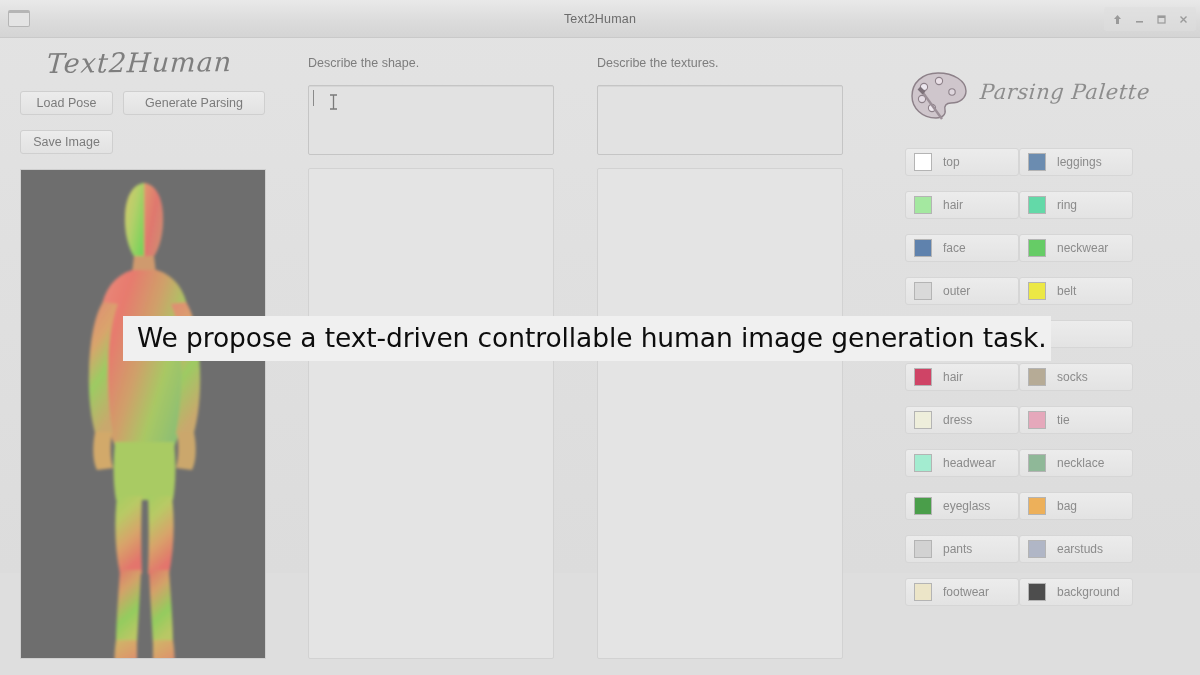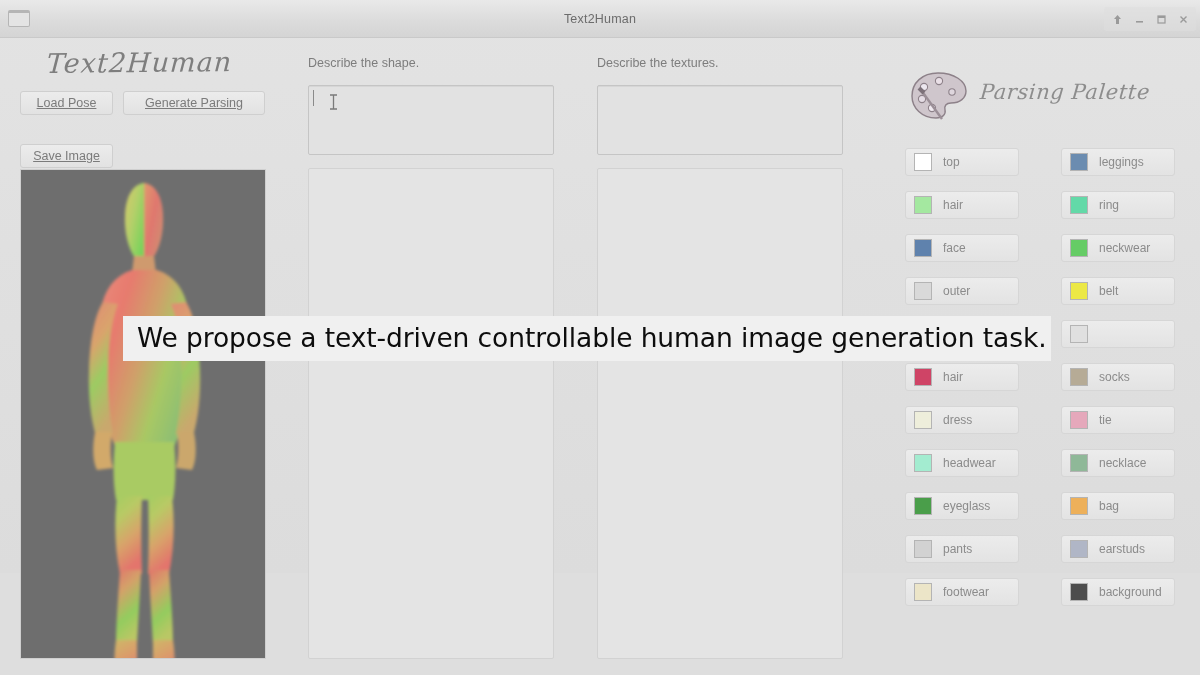--- a/index.html
+++ b/index.html
@@ -42,42 +42,41 @@
   }
   .win-btn svg { display:block; }
 
   
   .gbtn {
     background: linear-gradient(180deg,#ececec 0%,#e2e2e2 100%);
     border:1px solid #cfcfcf; border-radius:3px;
     color:#7b7b7b; font-size:12.5px;
     display:flex; align-items:center; justify-content:center;
     text-align:center;
-    text-decoration:underline;
   }
   .field {
     background:#e2e2e2; border:1px solid #c5c5c5; border-radius:2px;
     box-shadow: inset 0 1px 0 #d6d6d6;
   }
   .panel {
     background:#e4e4e4; border:1px solid #d2d2d2; border-radius:2px;
   }
   .section-label { font-size:12.5px; color:#7d7d7d; }
 
   
   .brand {
     position:absolute; left:47px; top:47px;
     font-family:"DejaVu Serif", serif;
     font-size:27px; color:#7e7e7e; letter-spacing:1px;
     transform: skewX(-4deg) rotate(-0.6deg);
     font-style: italic; font-weight: 400;
   }
   #btn-load-pose        { position:absolute; left:20px;  top:91px;  width:93px;  height:24px; }
   #btn-generate-parsing { position:absolute; left:123px; top:91px;  width:142px; height:24px; }
-  #btn-save-image       { position:absolute; left:20px;  top:144px; width:93px;  height:24px; }
+  #btn-save-image       { position:absolute; left:20px;  top:130px; width:93px;  height:24px; }
   #btn-generate-human   { position:absolute; left:123px; top:130px; width:142px; height:24px; }
 
   .pose-canvas {
     position:absolute; left:20px; top:169px; width:246px; height:490px;
     background:#6e6e6e; border:1px solid #cfcfcf; overflow:hidden;
   }
   .pose-canvas svg { display:block; }
 
   
   .lbl-shape    { position:absolute; left:308px; top:56px;text-align:center; }
@@ -102,21 +101,21 @@
     position:absolute; left:72px; top:10px;
     font-family:"DejaVu Serif", serif; font-style:italic;
     font-size:21px; color:#8d8d8d; letter-spacing:.6px;
     transform: skewX(-5deg);
   }
   .palette-icon { position:absolute; left:0; top:0; }
 
   .pal-grid {
     position:absolute; left:905px; top:148px; width:290px;
   }
-  .pal-row { display:flex; gap:42px; margin-bottom:15px; }
+  .pal-row { display:flex; margin-bottom:15px; }
   .pal-item {
     width:114px; height:28px;
     background: linear-gradient(180deg,#ececec 0%,#e3e3e3 100%);
     border:1px solid #d6d6d6; border-radius:3px;
     display:flex; align-items:center; padding-left:8px; gap:11px;
   }
   .swatch { width:18px; height:18px; border:1px solid #b4b4b4; flex:0 0 auto; }
   .pal-label { font-size:12px; color:#8b8b8b; white-space:nowrap; }
 
   

